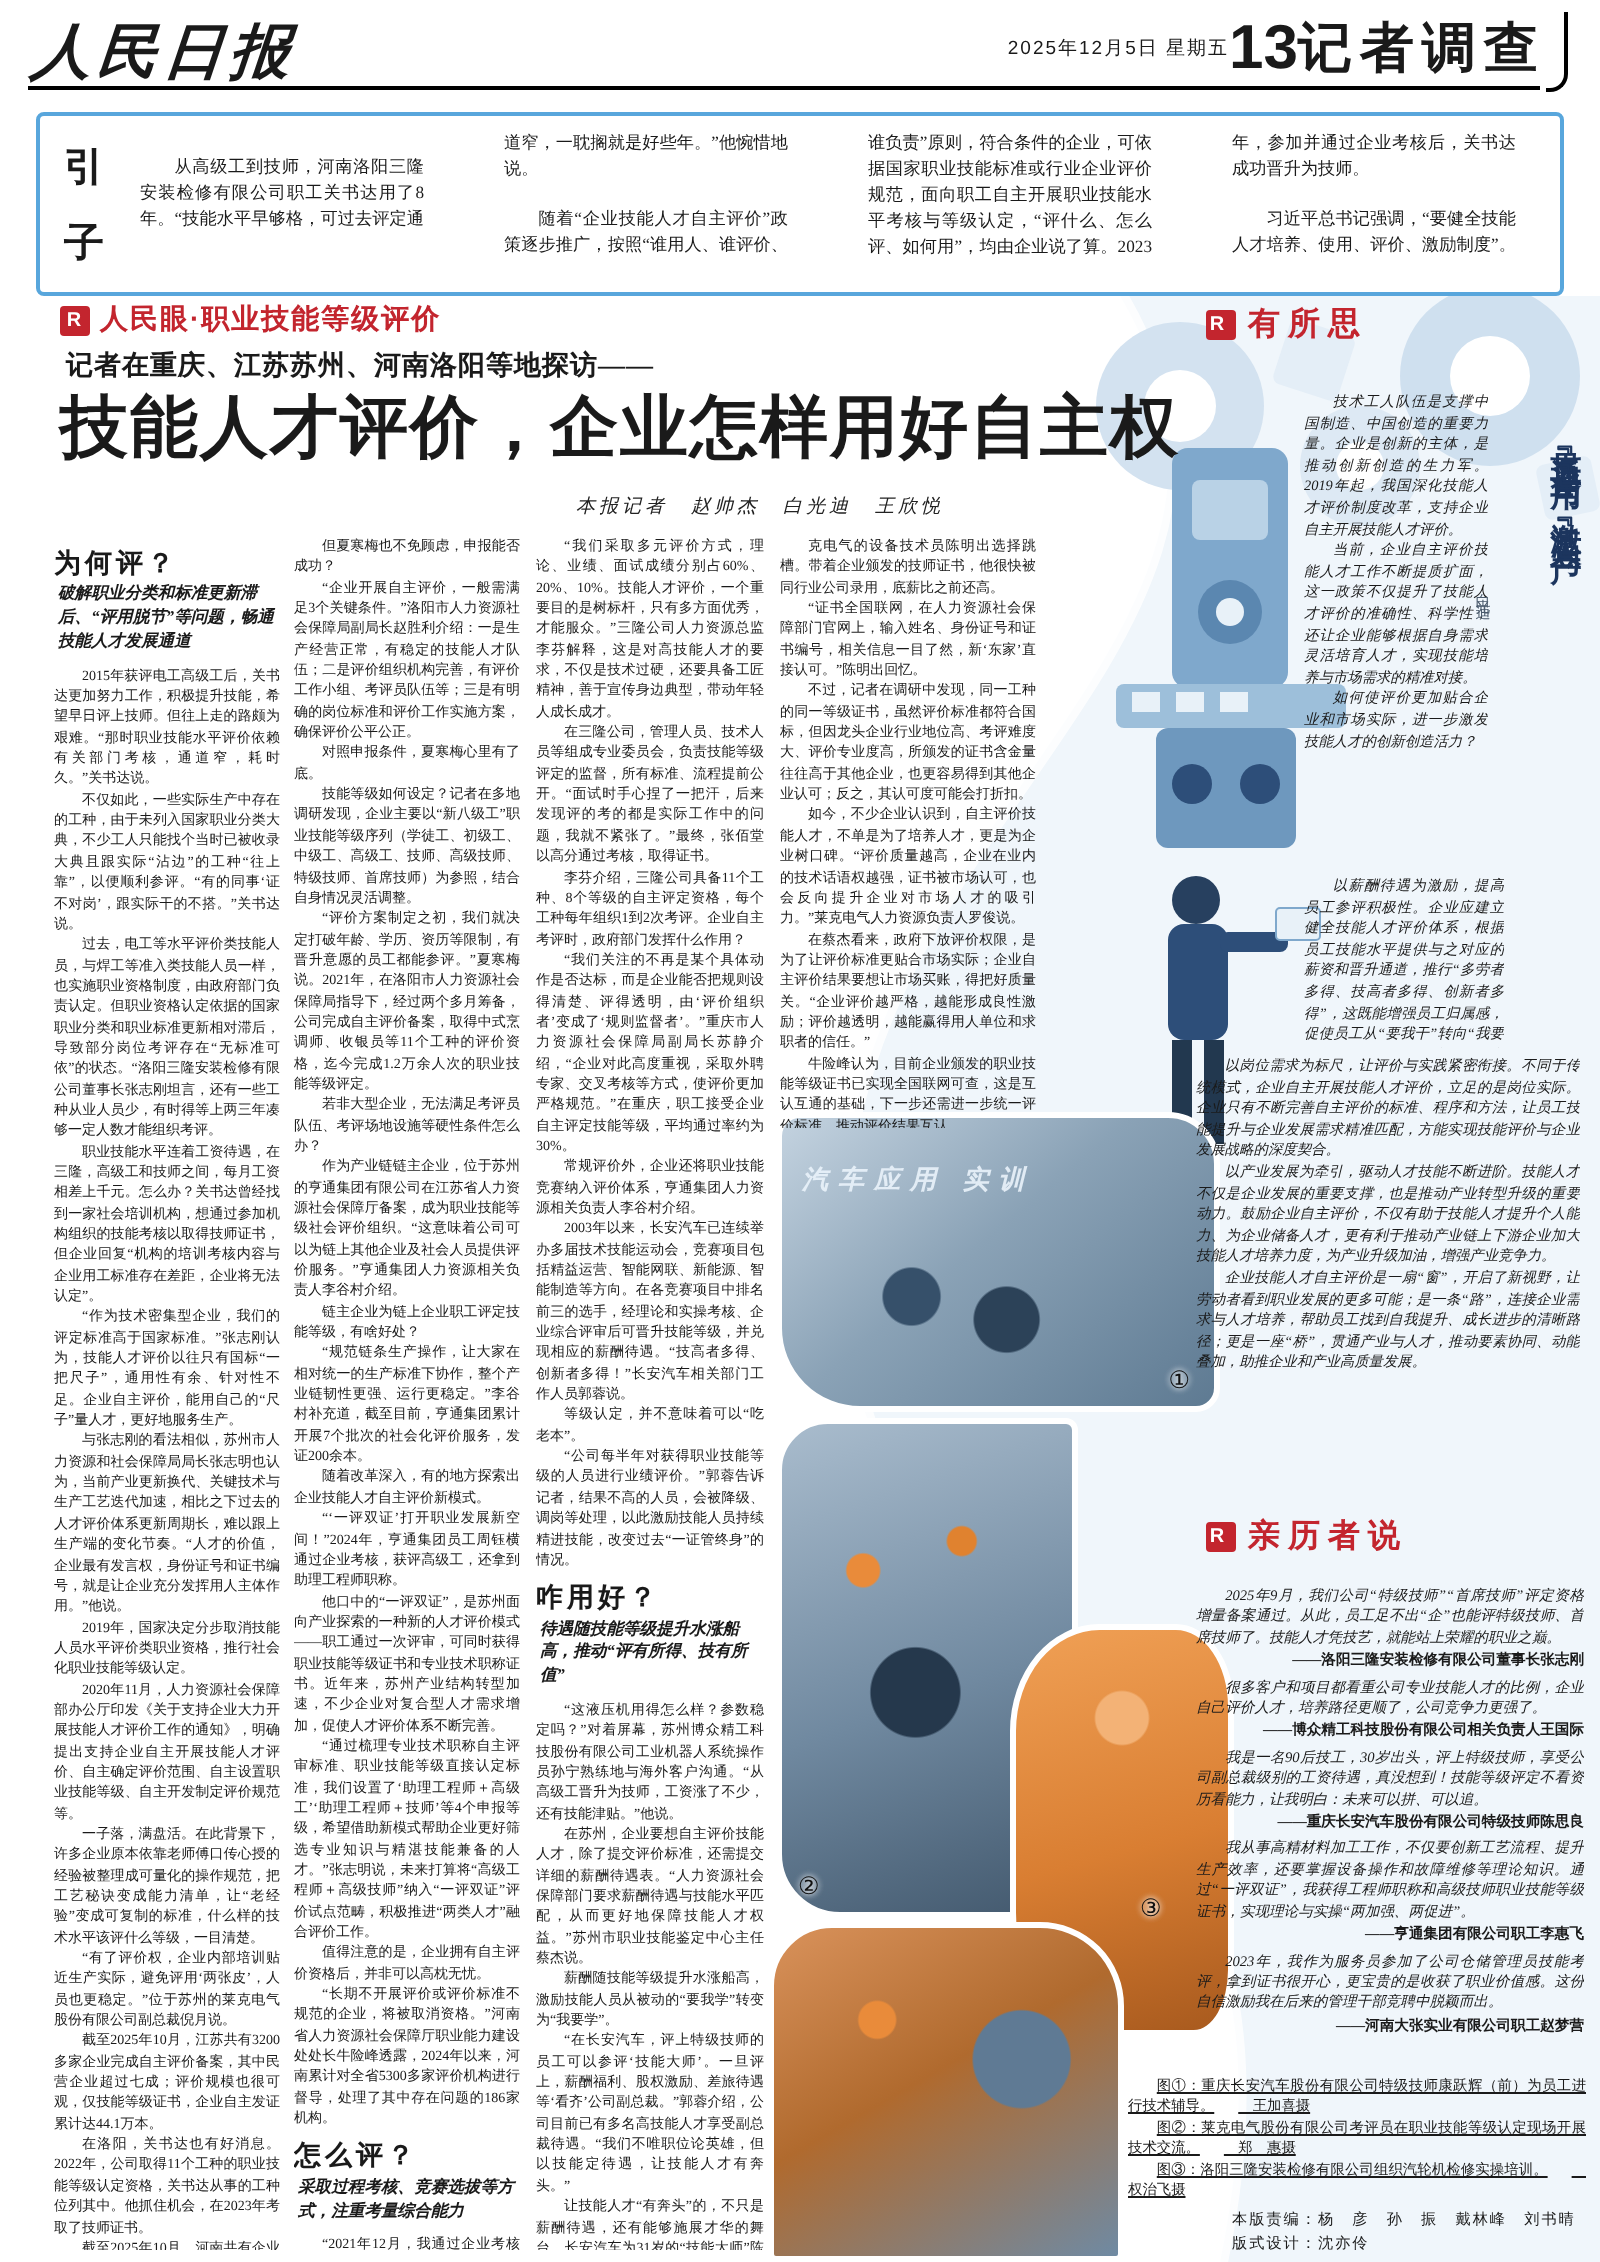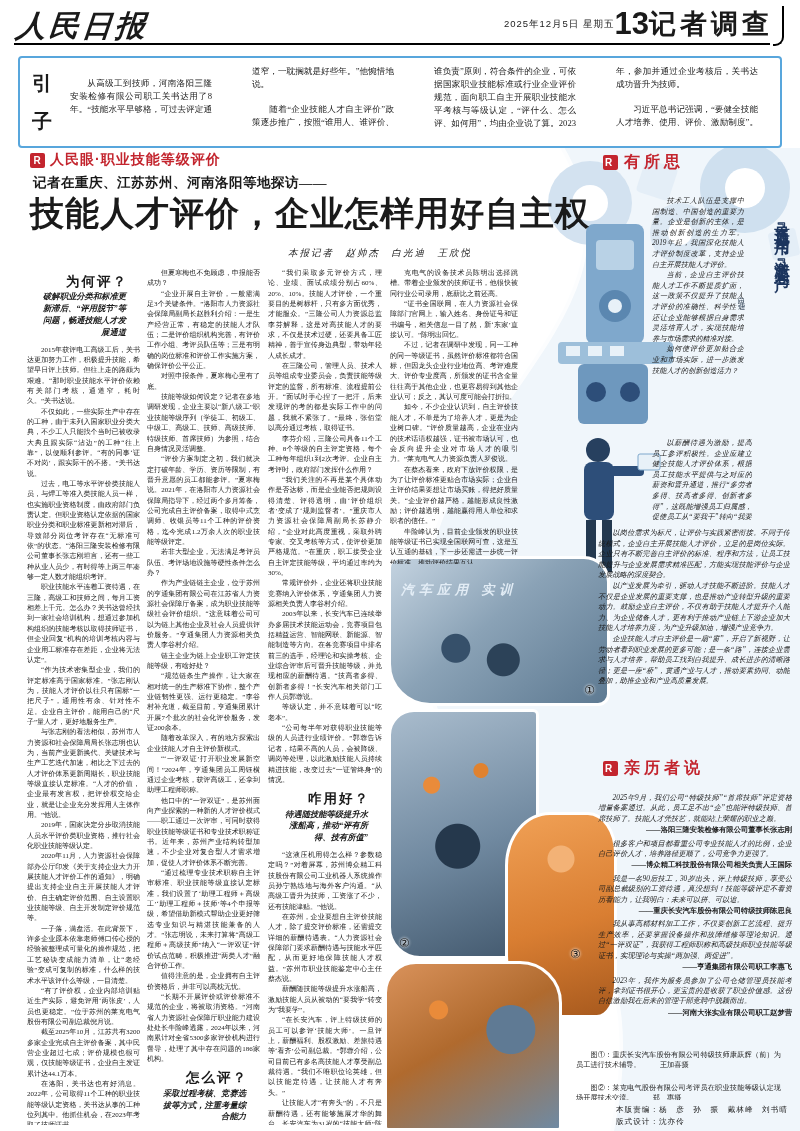--- a/index.html
+++ b/index.html
@@ -30,21 +30,21 @@
   .kicker{position:absolute;left:33px;top:174px;font-size:13.5px;font-weight:700;letter-spacing:.5px;z-index:4;}
   .headline{position:absolute;left:30px;top:191px;margin:0;font-size:34px;font-weight:900;letter-spacing:1px;
             white-space:nowrap;z-index:4;}
   .byline{position:absolute;left:288px;top:247px;font-size:9.5px;font-style:italic;letter-spacing:2px;color:#222;z-index:4;}
   
   .col{position:absolute;top:268px;height:857px;overflow:hidden;font-size:7px;line-height:10.35px;
        text-align:justify;z-index:3;}
   #col-0{left:27px;width:113px;} #col-1{left:147px;width:113px;} #col-2{left:268px;width:114px;}
   #col-3{left:390px;width:128px;height:296px;}
   .col p{margin:0;text-indent:2em;}
-  .sec-head{margin:9px 12px 6px;text-align:right;}
+  .sec-head{margin:9px 0 6px;text-align:left;}
   .sec-title{font-size:13.5px;font-weight:900;letter-spacing:2px;margin-bottom:4px;}
   .sec-sub{font-size:8.3px;font-weight:700;font-style:italic;line-height:11.8px;padding:0 2px;}
   
   .swoosh,.gears,.illus{position:absolute;z-index:0;}
   .illus{z-index:2;}
   
   .photo{position:absolute;border:3px solid #fff;box-sizing:border-box;overflow:hidden;z-index:2;}
   #photo-1{left:388px;top:556px;width:222px;height:150px;border-radius:12px 26px 12px 42px;
     background:radial-gradient(circle at 30% 62%,#36506a 0 14px,transparent 15px),
                radial-gradient(circle at 52% 70%,#2c4258 0 16px,transparent 17px),
@@ -78,21 +78,21 @@
   .v-banner{position:absolute;left:754px;top:214px;height:236px;width:38px;writing-mode:vertical-rl;
             font-size:15.5px;font-weight:700;letter-spacing:2px;color:#1c355e;z-index:3;}
   .banner-author{position:absolute;left:736px;top:290px;writing-mode:vertical-rl;font-size:7.5px;
                  color:#49596b;letter-spacing:3px;z-index:3;}
   #witness-list{position:absolute;left:598px;top:793px;width:194px;height:240px;overflow:hidden;
                 font-size:7.3px;line-height:10.4px;z-index:3;}
   .w-quote{margin:0;text-indent:2em;font-style:italic;text-align:justify;}
   .w-attr{margin:1px 0 3px;font-weight:700;text-align:right;}
   #captions{position:absolute;left:564px;top:1038px;width:229px;height:62px;overflow:hidden;
             font-size:7.2px;line-height:10.4px;z-index:3;}
-  #captions p{margin:12px;text-indent:2em;text-align:justify;}
+  #captions p{margin:0;text-indent:2em;text-align:justify;text-decoration:underline;}
   #captions .credit{margin-left:12px;font-weight:400;}
   .credits{position:absolute;left:616px;font-size:7.6px;letter-spacing:1px;z-index:3;text-align:center;}
   #editors{top:1105px;} #design{top:1117px;}
 </style>
 </head>
 <body>
 
 <div class="page">
 
   <div class="paper-name">人民日报</div>
@@ -163,21 +163,21 @@
   <div class="col" id="col-0">
       <div class="sec-head">
         <div class="sec-title">为何评？</div>
         <div class="sec-sub">破解职业分类和标准更新滞后、“评用脱节”等问题，畅通技能人才发展通道</div>
       </div>
       <p>2015年获评电工高级工后，关书达更加努力工作，积极提升技能，希望早日评上技师。但往上走的路颇为艰难。“那时职业技能水平评价依赖有关部门考核，通道窄，耗时久。”关书达说。</p>
       <p>不仅如此，一些实际生产中存在的工种，由于未列入国家职业分类大典，不少工人只能找个当时已被收录大典且跟实际“沾边”的工种“往上靠”，以便顺利参评。“有的同事‘证不对岗’，跟实际干的不搭。”关书达说。</p>
       <p>过去，电工等水平评价类技能人员，与焊工等准入类技能人员一样，也实施职业资格制度，由政府部门负责认定。但职业资格认定依据的国家职业分类和职业标准更新相对滞后，导致部分岗位考评存在“无标准可依”的状态。“洛阳三隆安装检修有限公司董事长张志刚坦言，还有一些工种从业人员少，有时得等上两三年凑够一定人数才能组织考评。</p>
       <p>职业技能水平连着工资待遇，在三隆，高级工和技师之间，每月工资相差上千元。怎么办？关书达曾经找到一家社会培训机构，想通过参加机构组织的技能考核以取得技师证书，但企业回复“机构的培训考核内容与企业用工标准存在差距，企业将无法认定”。</p>
       <p>“作为技术密集型企业，我们的评定标准高于国家标准。”张志刚认为，技能人才评价以往只有国标“一把尺子”，通用性有余、针对性不足。企业自主评价，能用自己的“尺子”量人才，更好地服务生产。</p>
-      <p>与张志刚的看法相似，苏州市人力资源和社会保障局局长张志明也认为，当前产业更新换代、关键技术与生产工艺迭代加速，相比之下过去的人才评价体系更新周期长，职业技能等级直接认定标准。“人才的价值，企业最有发言权，把评价权交给企业，就是让企业充分发挥用人主体作用。”他说。</p>
+      <p>与张志刚的看法相似，苏州市人力资源和社会保障局局长张志明也认为，当前产业更新换代、关键技术与生产工艺迭代加速，相比之下过去的人才评价体系更新周期长，难以跟上生产端的变化节奏。“人才的价值，企业最有发言权，身份证号和证书编号，就是让企业充分发挥用人主体作用。”他说。</p>
       <p>2019年，国家决定分步取消技能人员水平评价类职业资格，推行社会化职业技能等级认定。</p>
       <p>2020年11月，人力资源社会保障部办公厅印发《关于支持企业大力开展技能人才评价工作的通知》，明确提出支持企业自主开展技能人才评价、自主确定评价范围、自主设置职业技能等级、自主开发制定评价规范等。</p>
       <p>一子落，满盘活。在此背景下，许多企业原本依靠老师傅口传心授的经验被整理成可量化的操作规范，把工艺秘诀变成能力清单，让“老经验”变成可复制的标准，什么样的技术水平该评什么等级，一目清楚。</p>
       <p>“有了评价权，企业内部培训贴近生产实际，避免评用‘两张皮’，人员也更稳定。”位于苏州的莱克电气股份有限公司副总裁倪月说。</p>
       <p>截至2025年10月，江苏共有3200多家企业完成自主评价备案，其中民营企业超过七成；评价规模也很可观，仅技能等级证书，企业自主发证累计达44.1万本。</p>
       <p>在洛阳，关书达也有好消息。2022年，公司取得11个工种的职业技能等级认定资格，关书达从事的工种位列其中。他抓住机会，在2023年考取了技师证书。</p>
       <p>截至2025年10月，河南共有企业自主评价机构3100多家，累计发放职业技能等级证书368万本，其中高级工及以上证书218万本，占比近六成。</p>
     </div>
   <div class="col" id="col-1">
       <p>但夏寒梅也不免顾虑，申报能否成功？</p>

